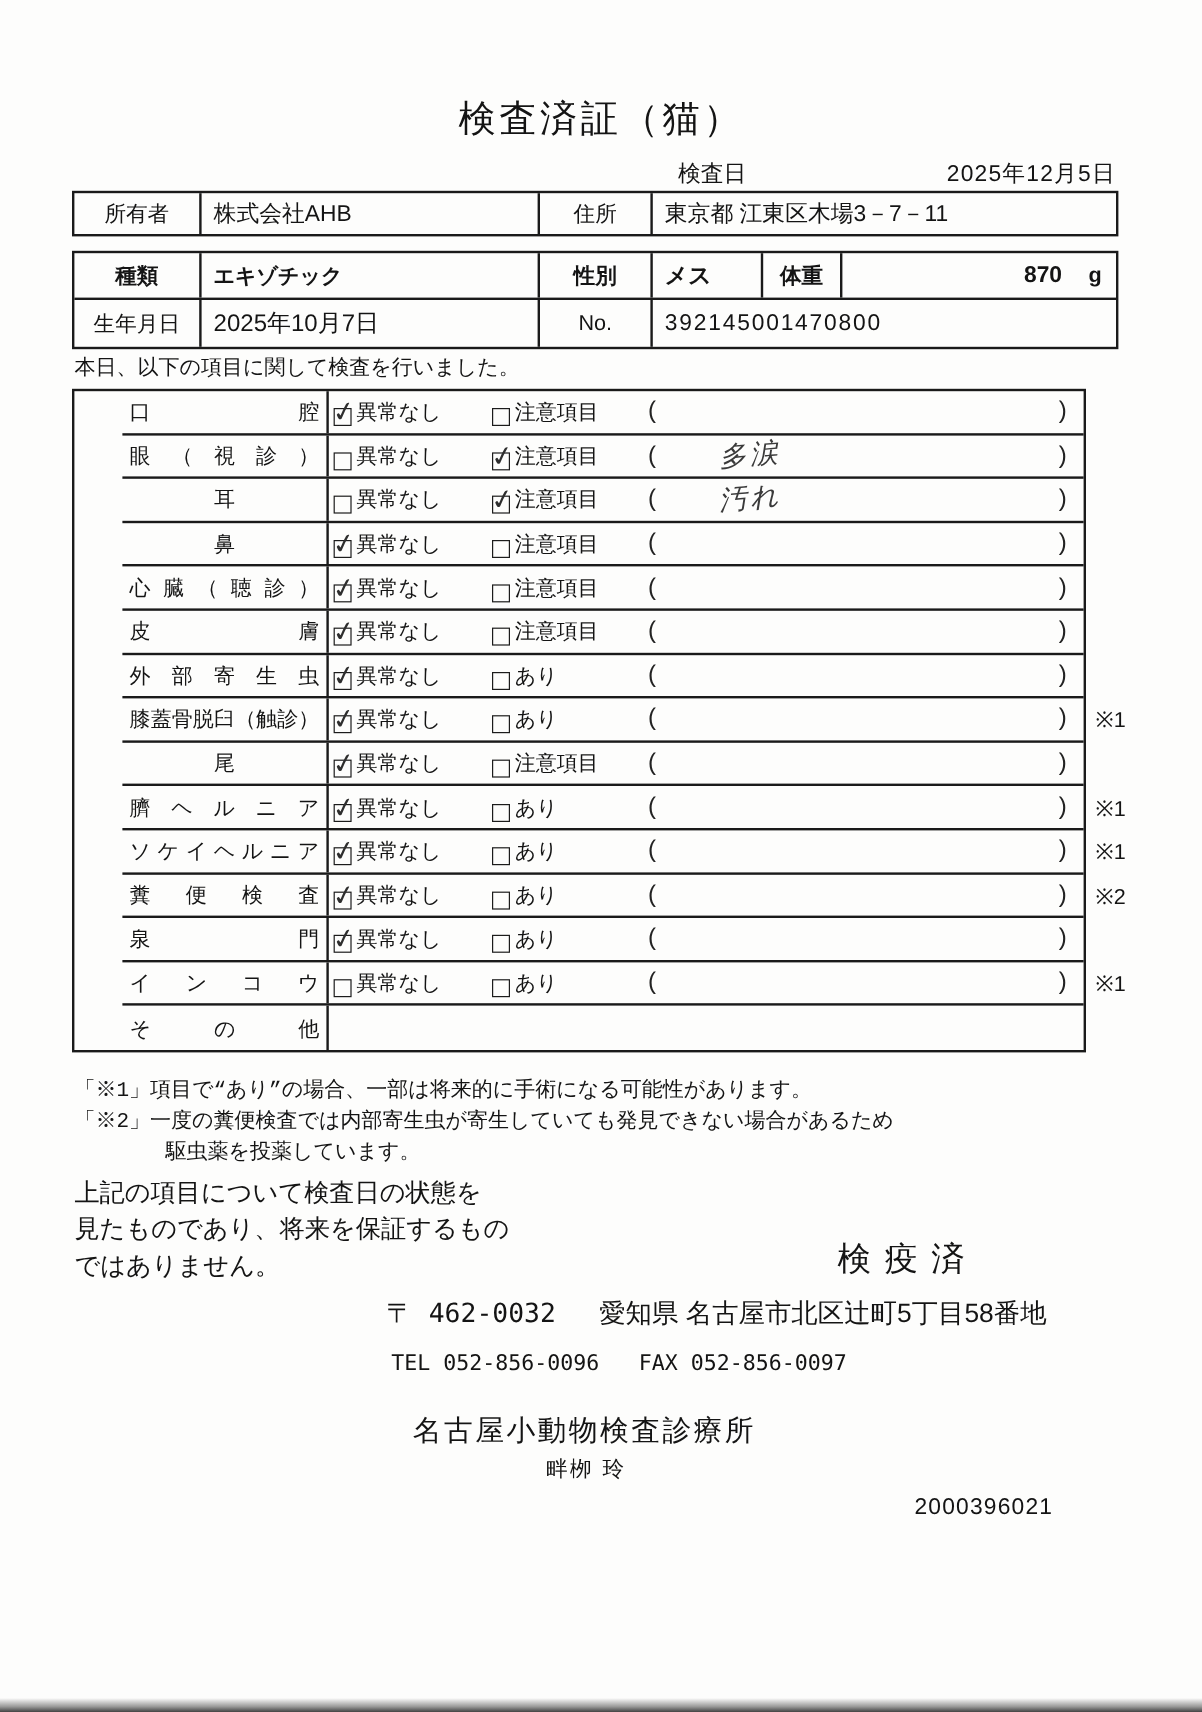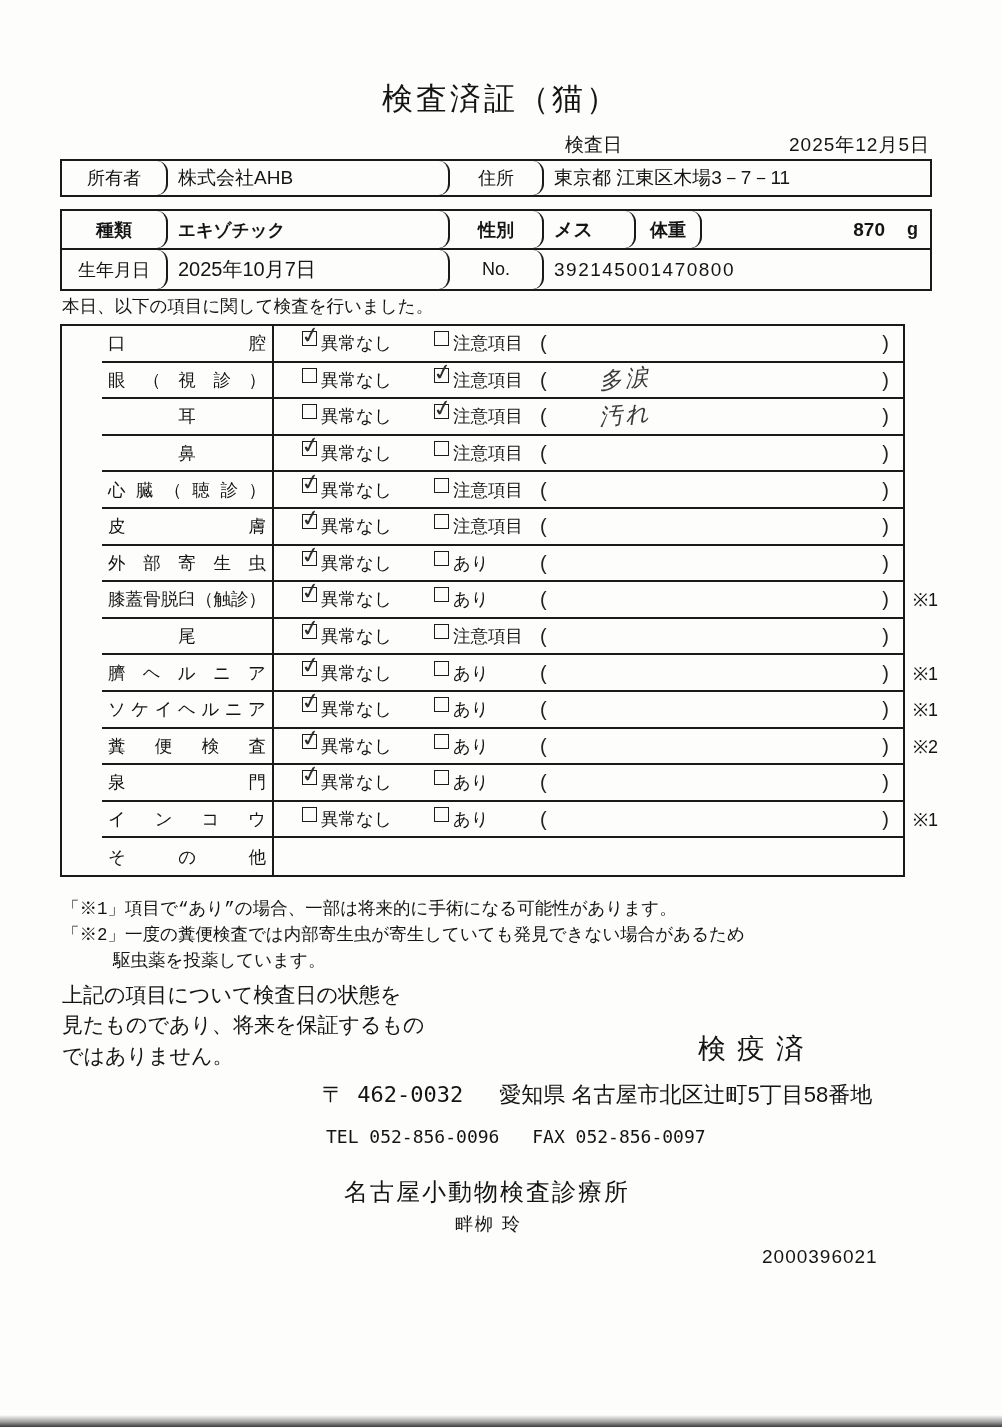--- a/index.html
+++ b/index.html
@@ -10,21 +10,21 @@
   }
   
   .doc-title { position:absolute; top:78px; left:0; width:100%; text-align:center;
     font-size:31px; letter-spacing:3px; font-weight:500; }
   
   .insp-date-label { position:absolute; top:132px; left:565px; font-size:19px; }
   .insp-date-value { position:absolute; top:132px; right:72px; font-size:19px; letter-spacing:1px; }
   
   .owner-table { position:absolute; left:60px; top:159px; width:872px; height:38px;
     border:2px solid #1a1a1a; display:flex; }
-  .cell { display:flex; align-items:center; font-size:18px;border-radius:11px; }
+  .cell { display:flex; align-items:center; font-size:18px; }
   .cell.lbl { justify-content:center; }
   .cell.val { padding-left:10px; font-size:19px; }
   .bR { border-right:2px solid #1a1a1a; }
   .w-owner-lbl { width:106px; }
   .w-owner-val { width:282px; }
   .w-addr-lbl { width:94px; }
   .flex1 { flex:1; }
   
   .animal-table { position:absolute; left:60px; top:209px; width:872px;
     border:2px solid #1a1a1a; }
@@ -42,39 +42,39 @@
   .exam-row { position:relative; display:flex; height:36.6px;
     border-bottom:2px solid #1a1a1a; }
   .exam-row:last-child { border-bottom:none; }
   .item-cell { width:172px; border-right:2px solid #1a1a1a; display:flex;
     align-items:center; padding:0 6px; }
   .item-label { display:block; width:100%; font-size:17.5px;
     text-align:justify; text-align-last:justify; }
   .item-label.single { text-align:center; text-align-last:center; }
   .body-cell { flex:1; position:relative; }
   .opt { position:absolute; top:50%; transform:translateY(-50%);
-    display:flex; align-items:flex-start; font-size:17.5px;margin-left:24px; }
+    display:flex; align-items:flex-end; font-size:17.5px; }
   .opt1 { left:4px; }
   .opt2 { left:136px; }
   .cb { position:relative; width:15px; height:15px; border:1.8px solid #1c1c1c;
     display:inline-block; margin-right:4px; flex:none; background:#fdfdfc; }
   .cb.checked::after { content:"✓"; position:absolute; left:-2px; top:-10px;
     font-size:23px; color:#2e2e2e; transform:rotate(-10deg);
     font-family:"DejaVu Sans", sans-serif; }
   .paren { position:absolute; top:50%; transform:translateY(-50%);
     font-size:20px; color:#222; }
   .paren.open { left:266px; }
   .paren.close { right:14px; }
   .note { position:absolute; left:325px; top:46%; transform:translateY(-50%) rotate(-5deg);
     font-size:23px; font-style:italic; color:#3a3a3a; letter-spacing:3px; }
   .mark { position:absolute; left:calc(100% + 10px); top:50%;
     transform:translateY(-50%); font-size:18px; white-space:nowrap; }
   
   .footnotes { position:absolute; left:62px; top:896px; font-size:17.5px; line-height:26px;font-family:Liberation Mono, monospace; }
-  .footnote-cont { margin-left:51px; }
+  .footnote-cont { margin-left:76px; }
   
   .disclaimer { position:absolute; left:62px; top:980px; font-size:21px;
     line-height:1.45; white-space:pre-line; font-weight:500; }
   
   .stamp { position:absolute; left:698px; top:1030px; font-size:28px;
     letter-spacing:11px; font-weight:500; }
   
   .clinic-address { position:absolute; left:322px; top:1080px; font-size:22px; }
   .postal { font-family:"DejaVu Sans Mono", monospace; }
   .addr-text { margin-left:30px; }

